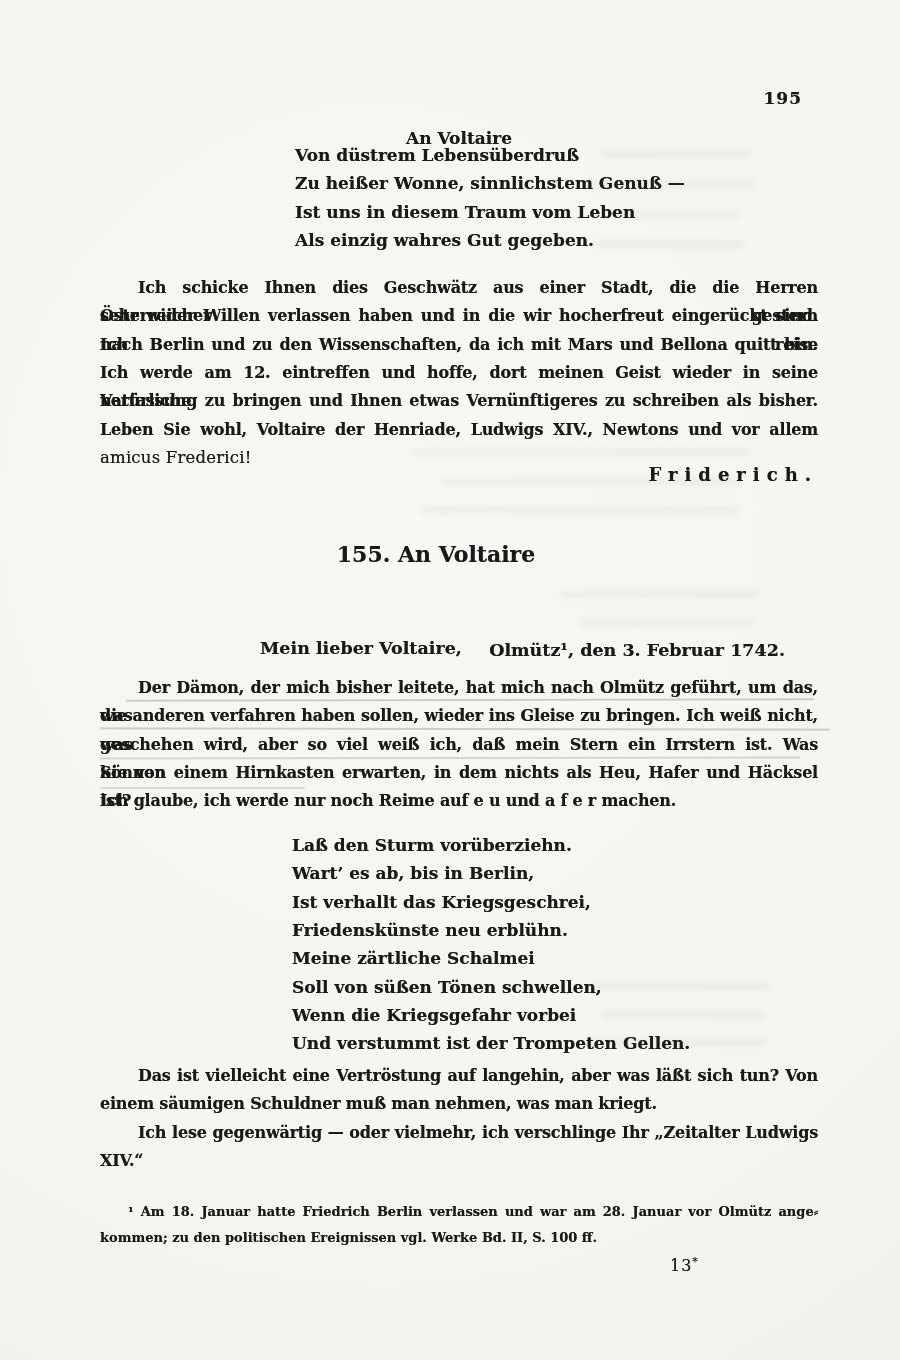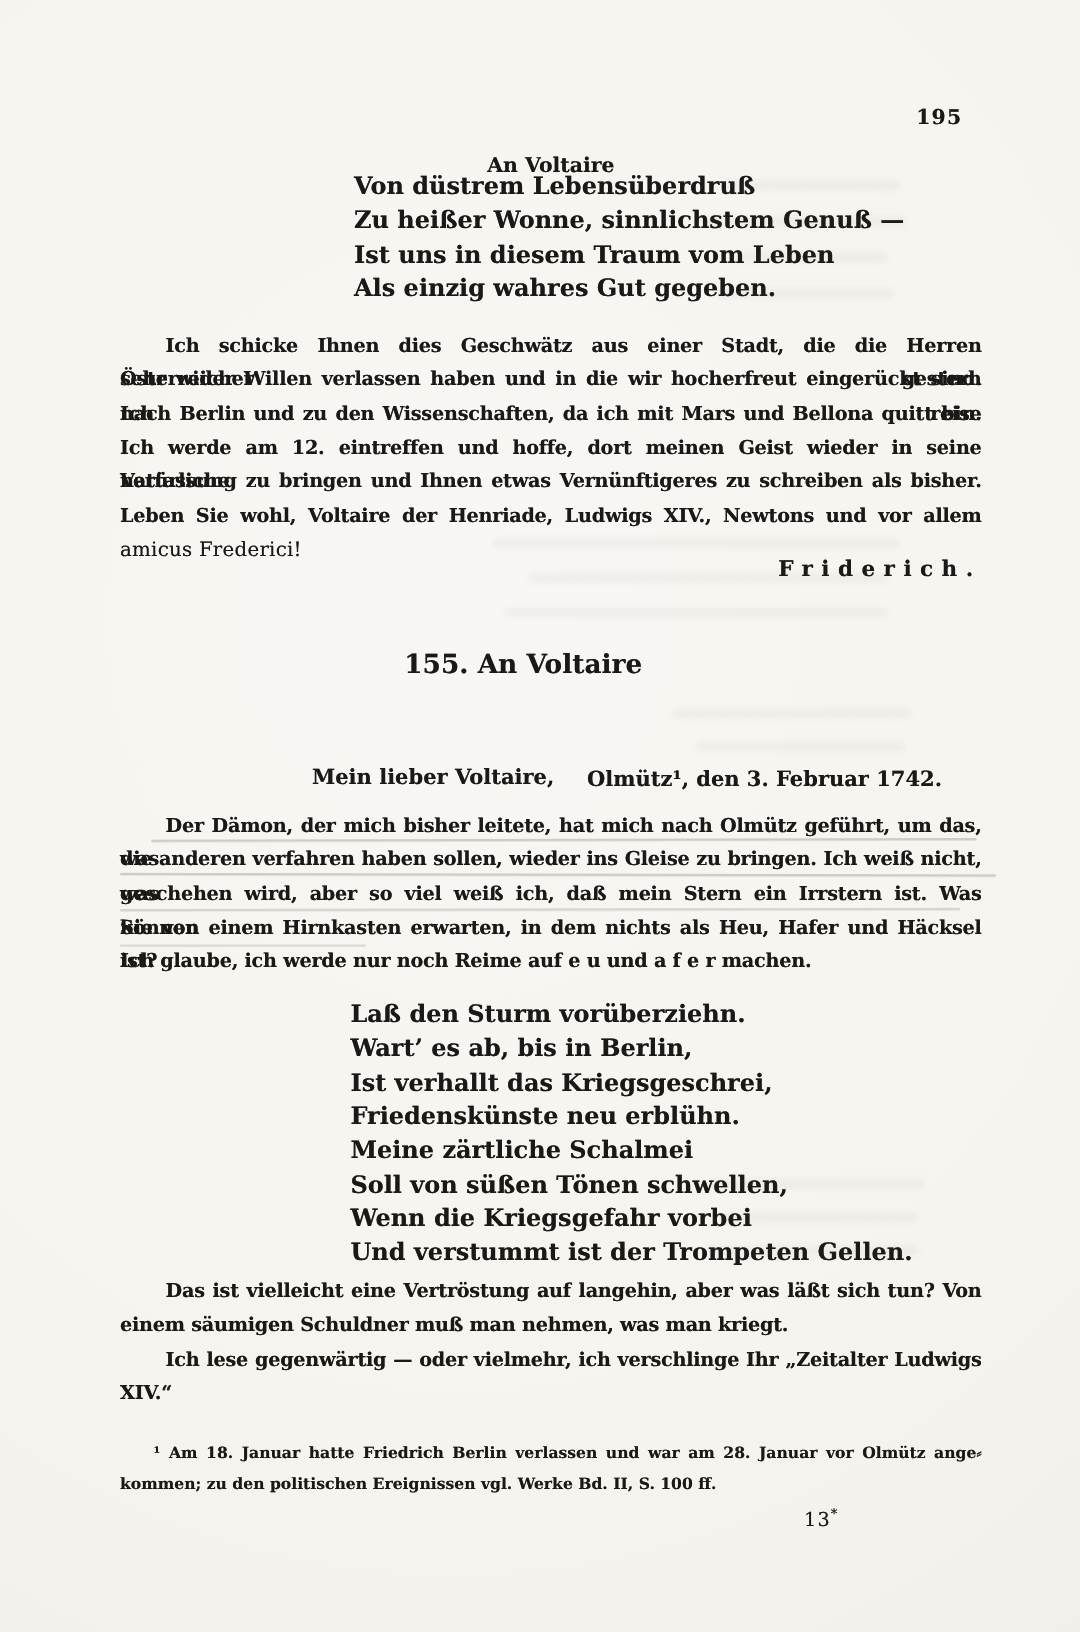--- a/index.html
+++ b/index.html
@@ -14,21 +14,21 @@
   }
   .ink{ text-shadow:0 0 0.4px rgba(25,23,20,0.65); }
   .abs{ position:absolute; }
 
   
   .rheader{ left:100px; top:88px; width:718px; height:26px; font-size:17px; font-weight:bold; }
   .rh-title{ position:absolute; left:0; width:100%; text-align:center;margin-top:40px; }
   .rh-num{ position:absolute; right:16px; top:0; letter-spacing:1px; }
 
   
-  .poem{ font-size:20px; font-weight:bold; }
+  .poem{ font-size:17px; font-weight:bold; }
   .poem1{ left:295px; top:142px; line-height:27px; }
   .poem2{ left:292px; top:831px; line-height:28.6px; }
   .poem .ln{ white-space:nowrap; }
 
   
   .para{ left:100px; width:718px; font-size:16px; font-weight:bold; letter-spacing:-0.2px; line-height:28.35px; }
   .para1{ top:274px; }
   .para2{ top:674px; }
   .para3{ top:1062px; }
   .para4{ top:1119px; }

